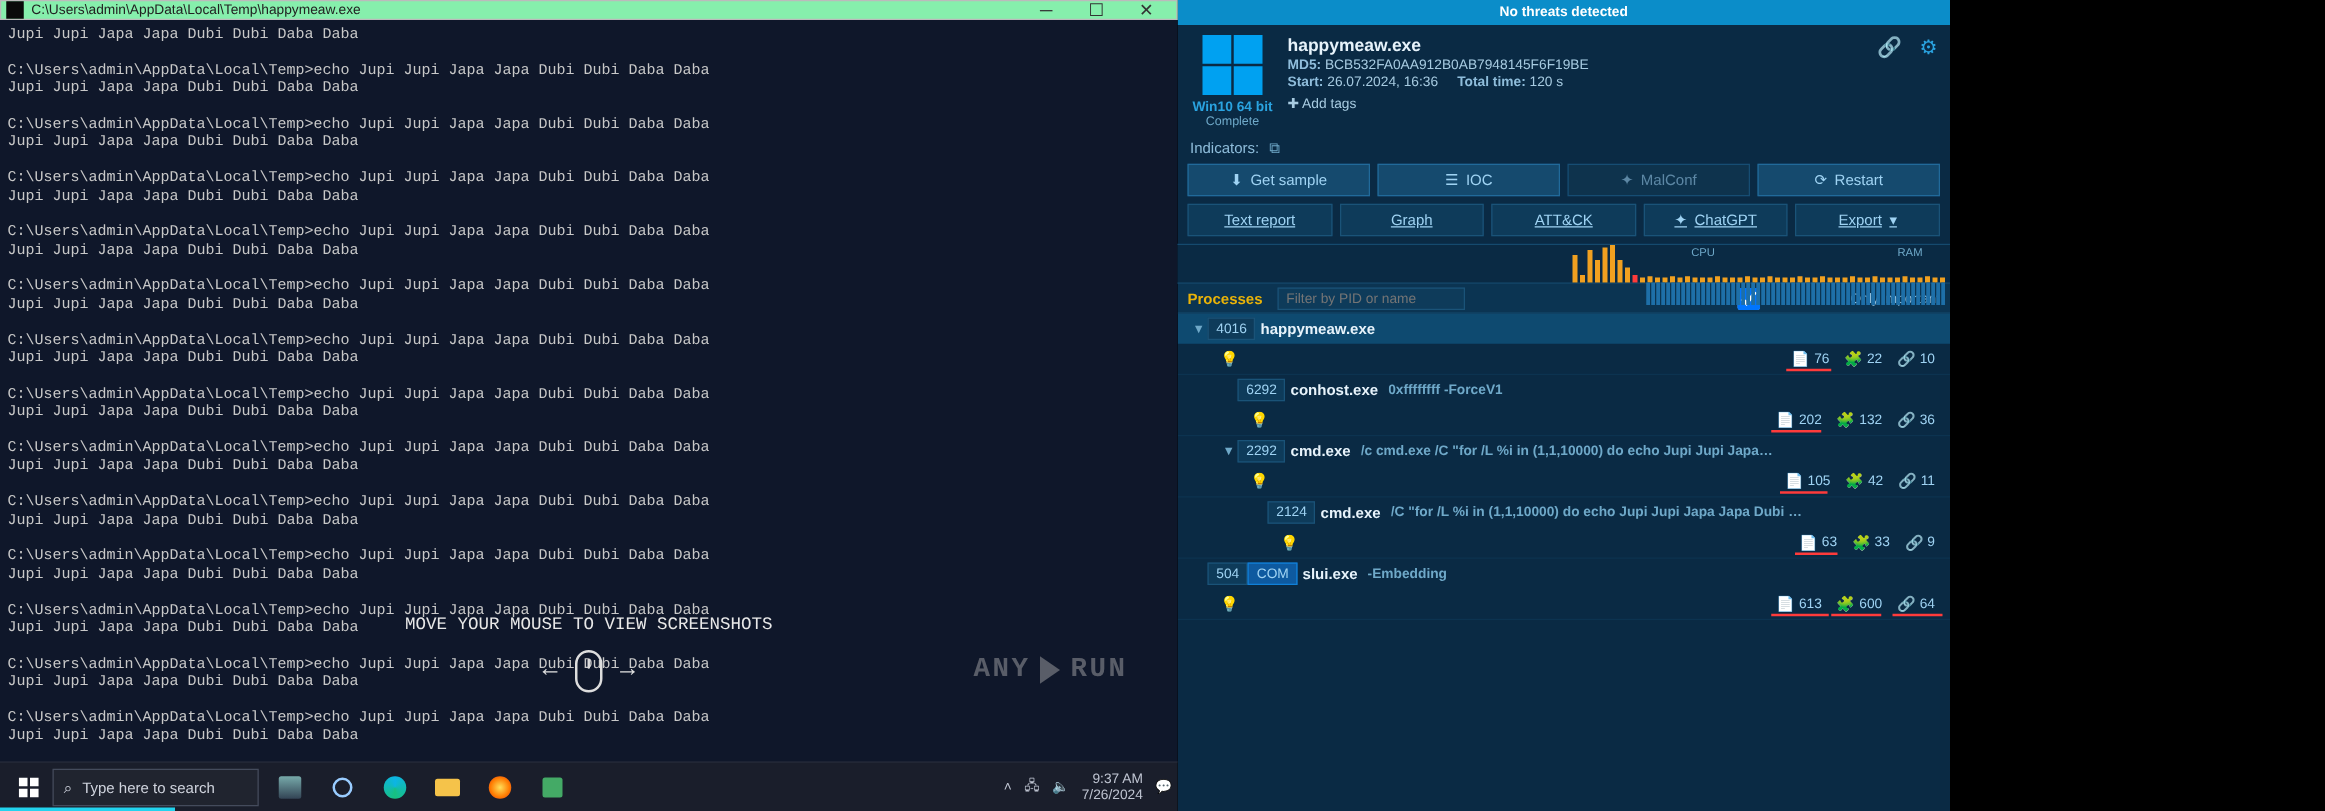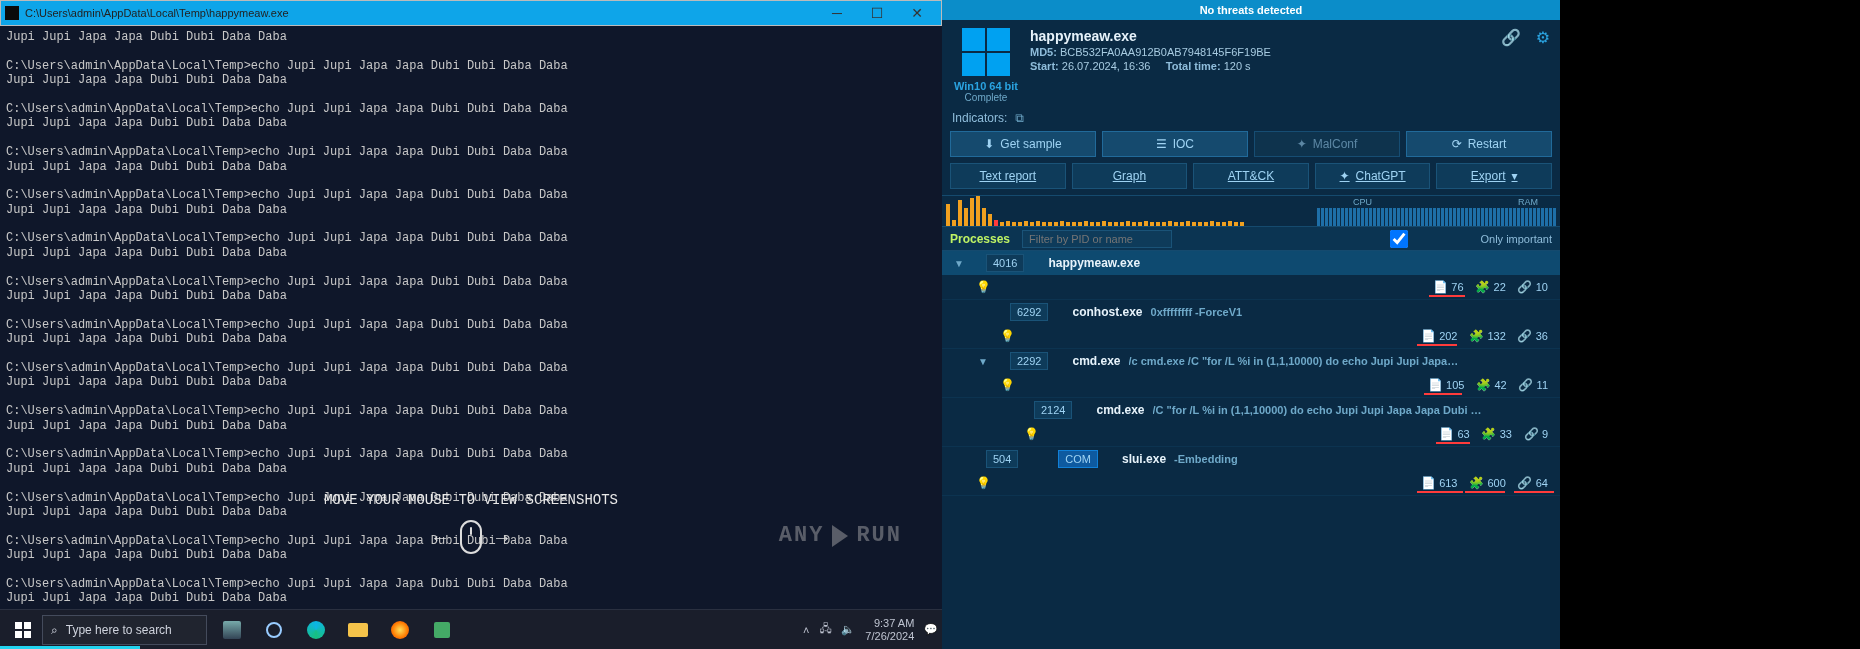--- a/index.html
+++ b/index.html
@@ -14,22 +14,22 @@
   }
   .left-pane {
     width: 942px;
     height: 100%;
     background: #000;
     position: relative;
     display: flex;
     flex-direction: column;
   }
   .titlebar {
-    height: 26px;
-    background: #0ea5e9;
+    height: 16px;
+    background: #86efac;
     display: flex;
     align-items: center;
     padding: 0 4px;
     font-size: 11px;
     color: #222;
     border: 1px solid #bbb;
   }
   .titlebar .icon-term {
     width: 14px; height: 14px;
     background: #0a0a0a;
@@ -244,41 +244,42 @@
   }
   .chart-strip {
     height: 32px;
     background: #0a2a44;
     border-top: 1px solid #154a6e;
     border-bottom: 1px solid #154a6e;
     position: relative;
     display: flex;
     align-items: flex-end;
     padding: 0 4px;
+    flex-direction: column;
   }
   .chart-label {
     position: absolute;
     top: 1px;
     font-size: 9px;
     color:#6fa9c9;
   }
   .chart-label.cpu { right: 188px; }
   .chart-label.ram { right: 22px; }
   .chart-bars { display:flex;align-items:flex-end;gap:2px;height:100%;}
   .chart-bars span { display:inline-block;width:4px;background:#f0a020; }
   .ram-bars { display:flex;align-items:flex-end;gap:1px;height:100%; margin-left:auto;}
   .ram-bars span { display:inline-block;width:3px;background:#1e6fa8;height:18px; }
   .proc-header {
     height: 24px;
     background: #0b3452;
     display:flex;align-items:center;
     padding: 0 8px;
     border-bottom: 1px solid #154a6e;
   }
-  .proc-header .lbl { color:#bef264;font-weight:600;}
+  .proc-header .lbl { color:#eab308;font-weight:600;}
   .proc-header input {
     margin-left: 12px;
     background: #0e3b5a;
     border: 1px solid #1a5378;
     color:#9fd3f3;
     padding: 2px 6px;
     height: 18px;
     font-size: 11px;
     width: 150px;
   }
@@ -309,21 +310,21 @@
     cursor:pointer;
   }
   .pid-box {
     background: #0e3b5a;
     border: 1px solid #1a5378;
     color:#9fd3f3;
     padding: 0 6px;
     height: 18px;
     font-size: 11px;
     display:flex;align-items:center;
-    margin: 0 20px;
+    margin: 0 0;
   }
   .pid-box.com { background:#0e5aa0; border-color:#1080d8;}
   .proc-name { color:#e7f3fb;font-weight:600; margin-left:4px;}
   .proc-args { color:#6fa9c9;margin-left:8px;font-size:11px;overflow:hidden;text-overflow:ellipsis;white-space:nowrap; max-width:330px;font-weight:bold;}
   .proc-row.selected .proc-top { background:#0e4a70; }
   .stats {
     margin-left: auto;
     display:flex;align-items:center;gap:4px;
   }
   .stat {
@@ -476,20 +477,23 @@
         <b>MD5:</b>
         <span class="val">BCB532FA0AA912B0AB7948145F6F19BE</span>
       </div>
       <div class="hdr-line">
         <b>Start:</b>
         <span class="val">26.07.2024, 16:36</span>
         &nbsp;&nbsp;&nbsp;
         <b>Total time:</b>
         <span class="val">120 s</span>
       </div>
+      <div class="add-tags">
+        ✚ <span>Add tags</span>
+      </div>
     </div>
     <div class="hdr-icons">
       <span>🔗</span>
       <span>⚙</span>
     </div>
   </div>
 
   <div class="indicators-row">
     <span>Indicators:</span>
     <span style="color:#6fa9c9;">⧉</span>

